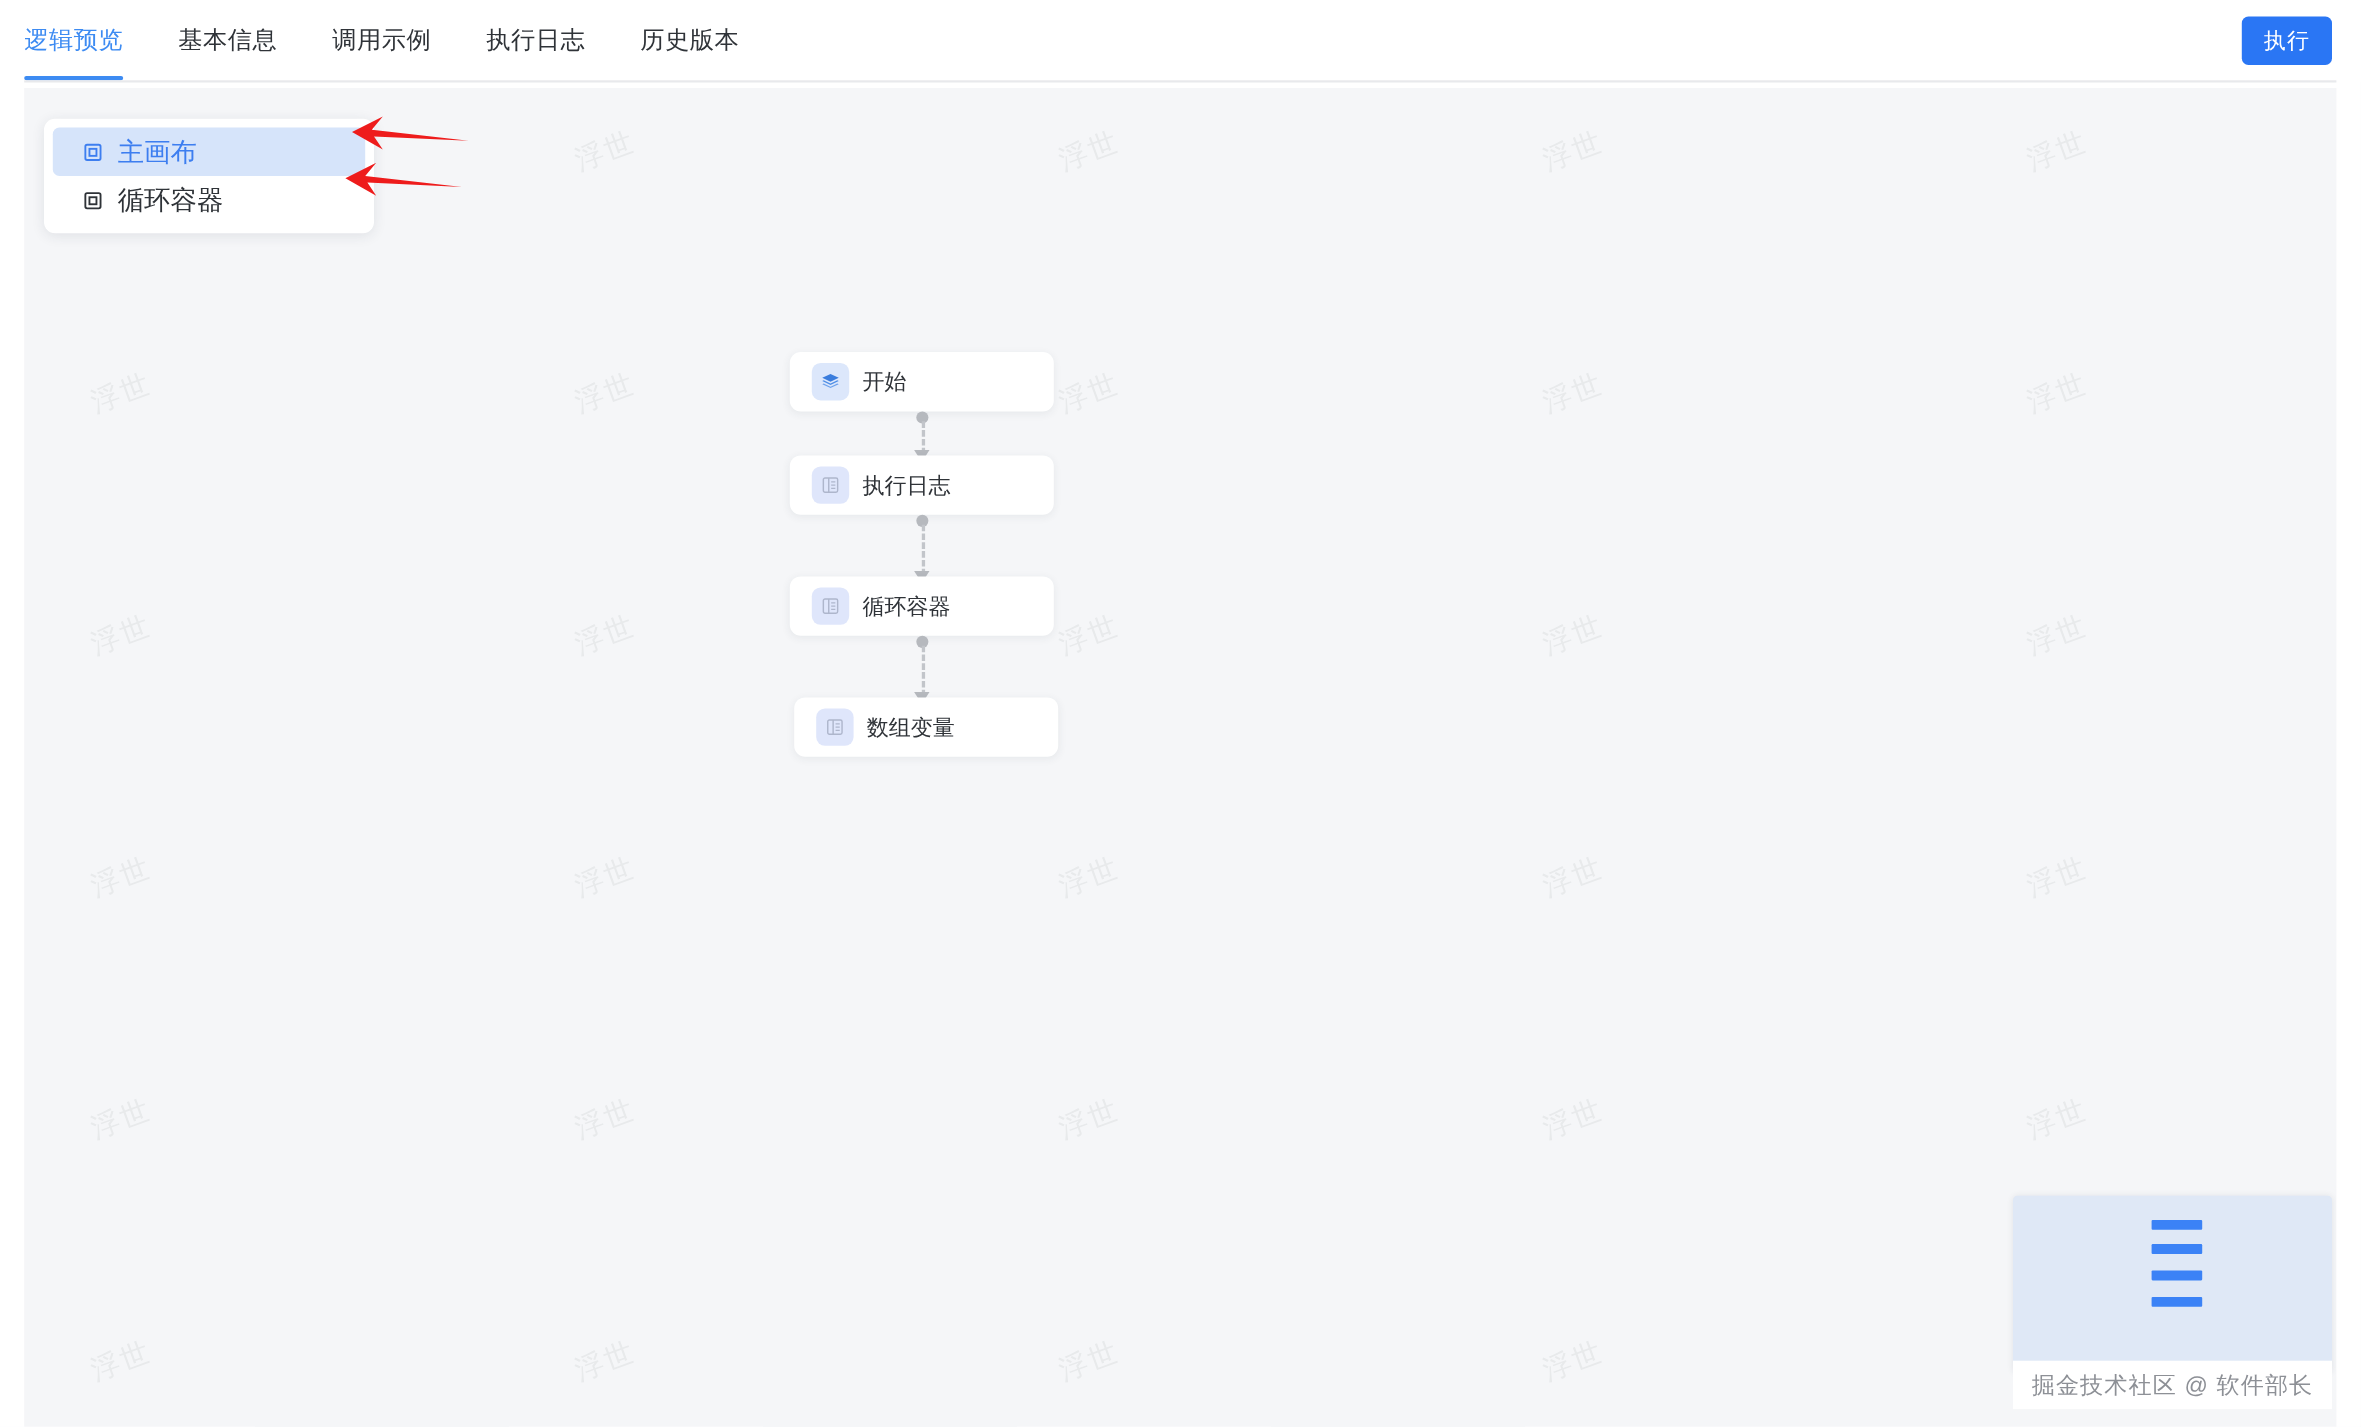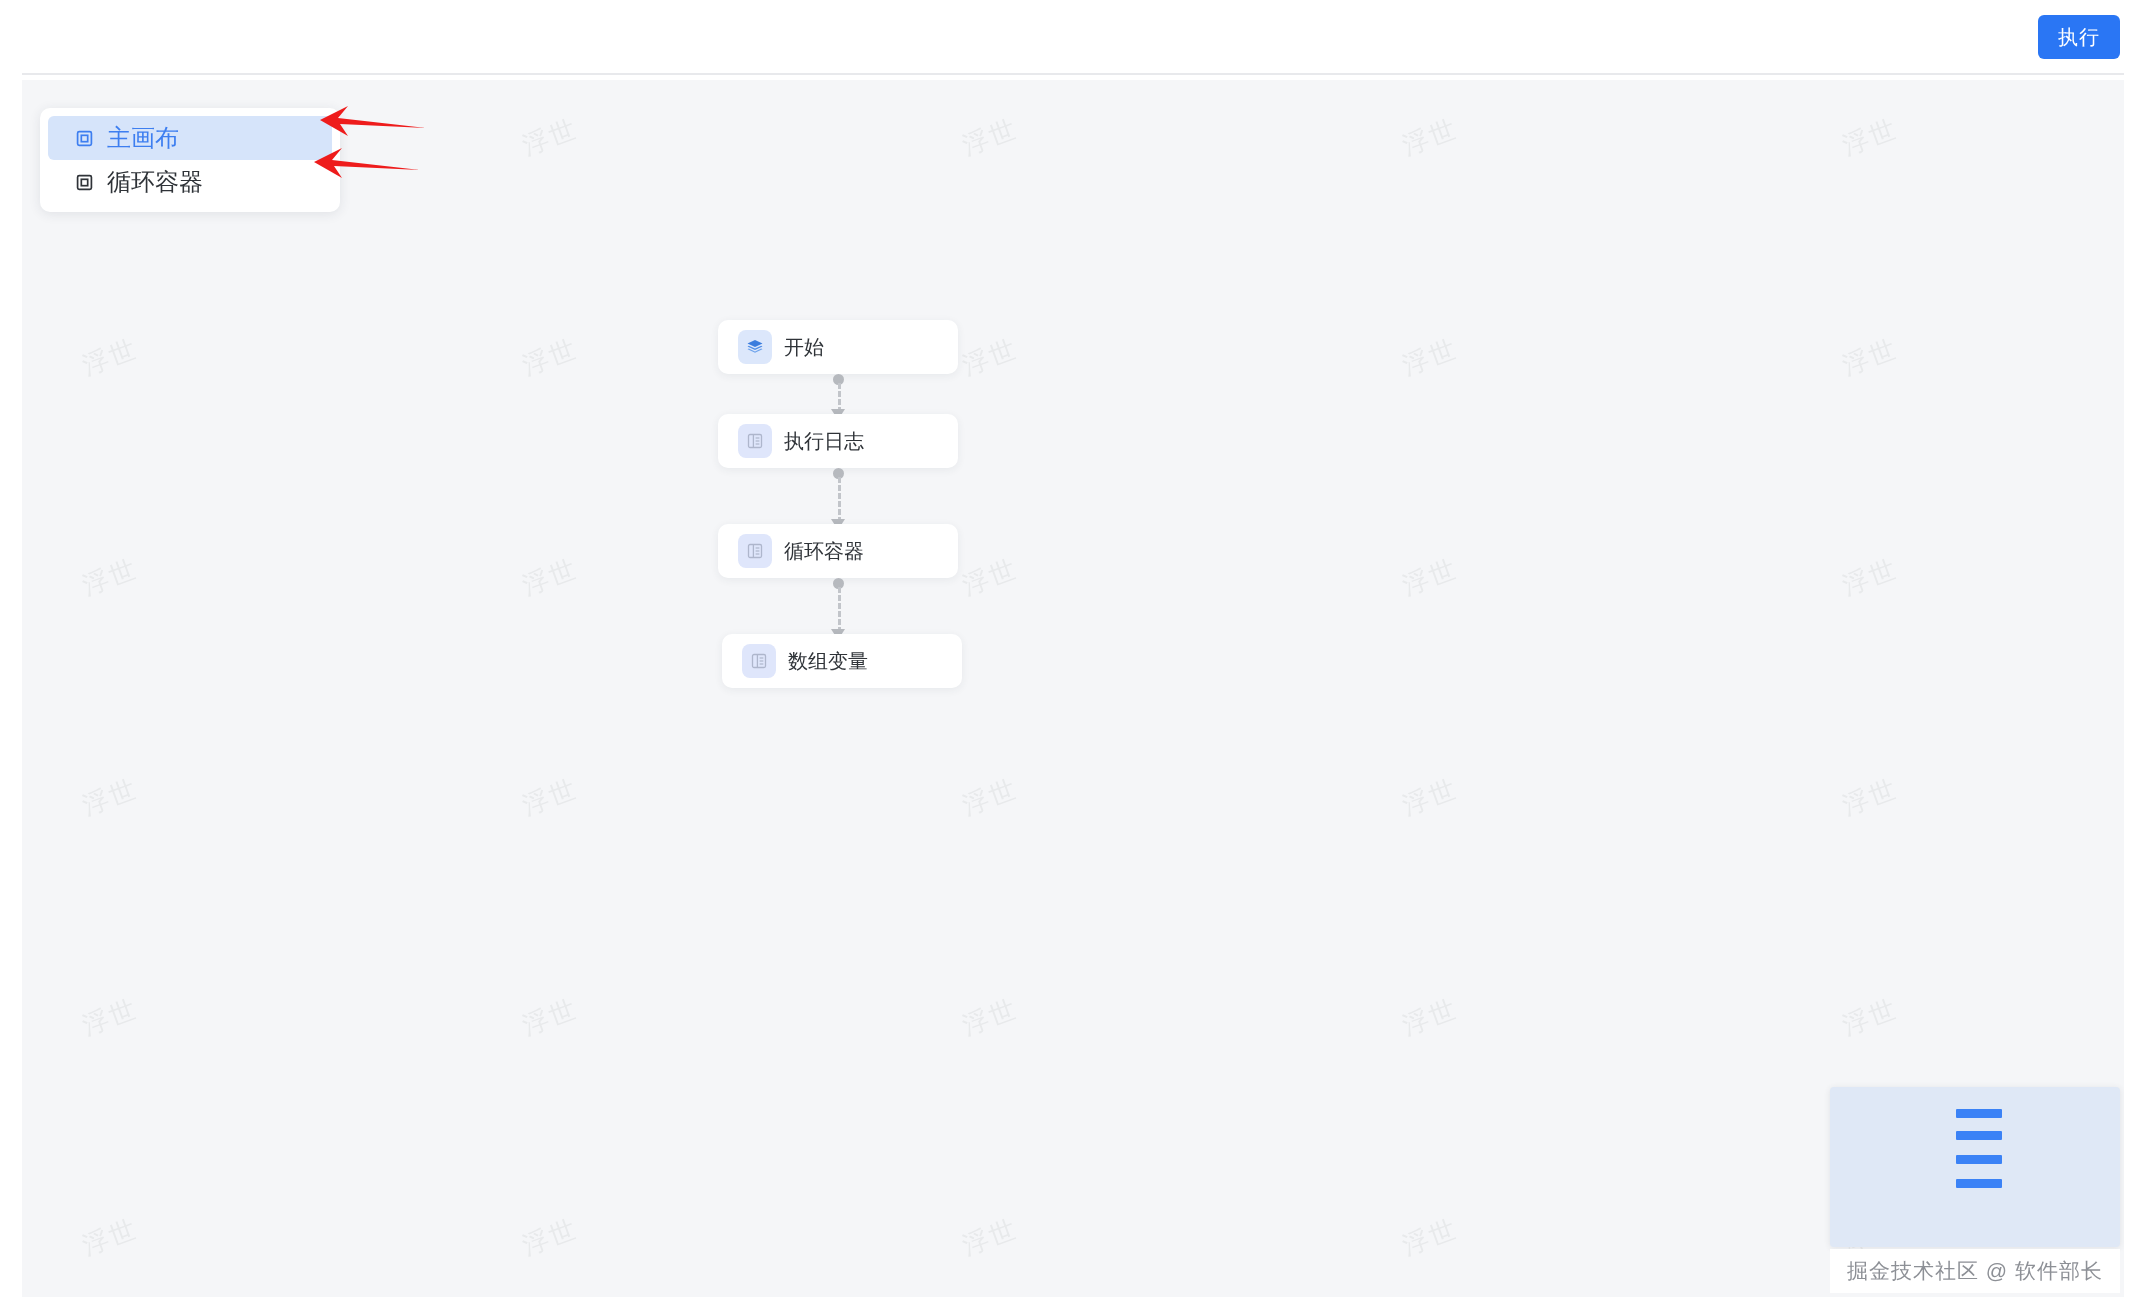--- a/index.html
+++ b/index.html
@@ -225,38 +225,55 @@
   .mini-bar {
     position: absolute;
     left: 126px;
     width: 46px;
     height: 9px;
     background: #3b82f6;
     border-radius: 1px;
   }
   .bottom-wm {
     position: absolute;
-    right: 4px; bottom: 4px;
+    right: 4px; bottom: 16px;
     width: 290px;
     height: 44px;
     background: #ffffff;
     display: flex;
     align-items: center;
     justify-content: center;
     font-size: 21px;
     color: #8d9096;
     letter-spacing: 1px;
     white-space: nowrap;
     z-index: 6;
   }
 </style>
 </head>
 <body>
 
 <div class="tabbar">
+  <div class="tabs">
+    <div class="tab active">
+      <span>逻辑预览</span>
+    </div>
+    <div class="tab">
+      <span>基本信息</span>
+    </div>
+    <div class="tab">
+      <span>调用示例</span>
+    </div>
+    <div class="tab">
+      <span>执行日志</span>
+    </div>
+    <div class="tab">
+      <span>历史版本</span>
+    </div>
+  </div>
   <div class="tabbar-underline"></div>
   <button class="exec-btn">执行</button>
 </div>
 
 <div class="canvas">
 
   <div class="watermark-layer" id="wm-layer">
       <span class="wm" style="left: 60px; top: 40px;">浮世</span>
       <span class="wm" style="left: 500px; top: 40px;">浮世</span>
       <span class="wm" style="left: 940px; top: 40px;">浮世</span>

